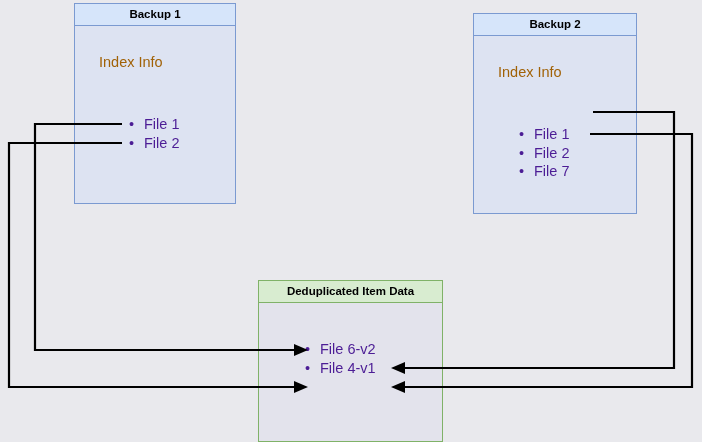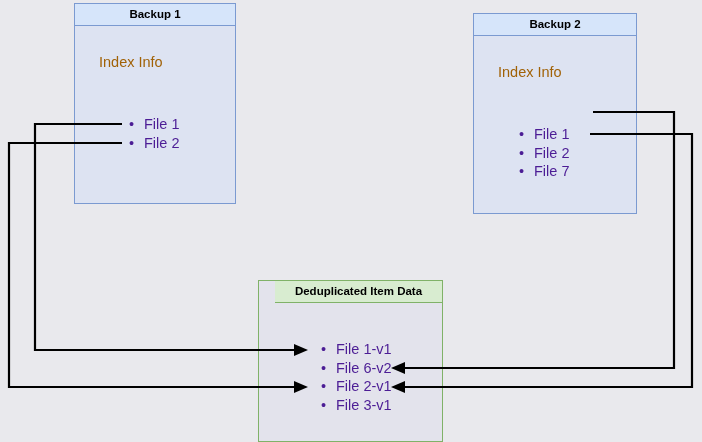--- a/index.html
+++ b/index.html
@@ -46,21 +46,20 @@
     background: #dde3f2;
     border-color: #7b9ad1;
   }
   .blue-header {
     background: #d6e5fa;
     border-bottom-color: #7b9ad1;
   }
   .green-box {
     background: #e3e3ec;
     border-color: #80b268;
-    padding-left: 16px;
   }
   .green-header {
     background: #d8ecd0;
     border-bottom-color: #80b268;
   }
   .node-body {
     position: relative;
     width: 100%;
   }
   .index-label {
@@ -137,24 +136,22 @@
         </ul>
       </div>
     </div>
   </div>
 
   <div class="node" style="left:258px; top:280px; width:185px; height:162px;">
     <div class="node-box green-box">
       <div class="node-header green-header">Deduplicated Item Data</div>
       <div class="node-body">
         <ul class="file-list" style="left:46px; top:37px;">
-          <li>File 1-v1</li>
           <li>File 6-v2</li>
-          <li>File 2-v1</li>
-          <li>File 3-v1</li>
+          <li>File 4-v1</li>
         </ul>
       </div>
     </div>
   </div>
 
   <svg id="wires" viewBox="0 0 702 442">
 
     <g>
       <path d="M 122 124 L 35 124 L 35 350 L 295 350"></path>
       <polygon points="294,344 308,350 294,356"></polygon>

